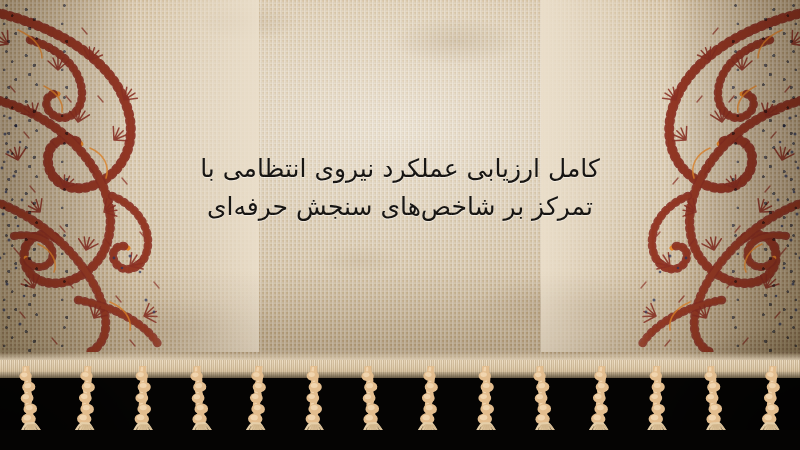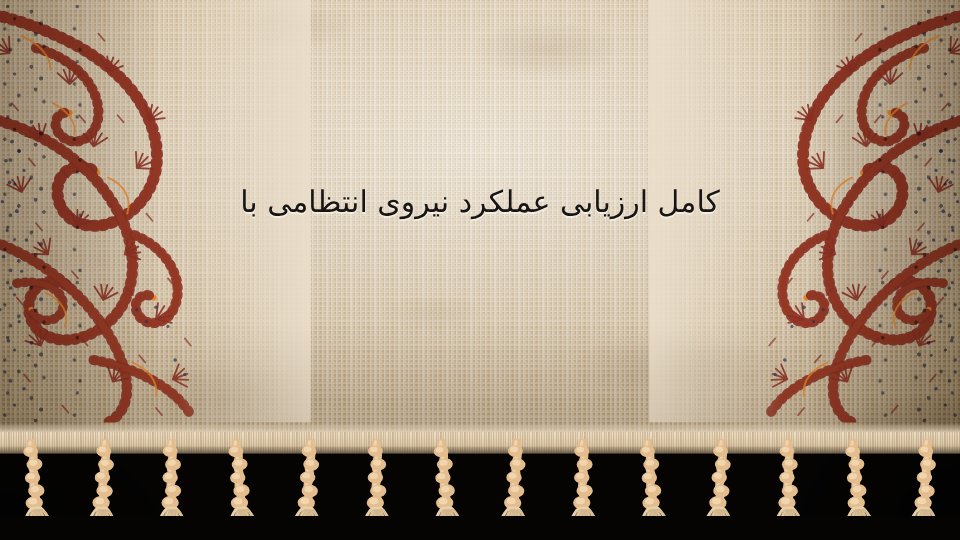--- a/index.html
+++ b/index.html
@@ -378,20 +378,21 @@
 
   <div class="speck l"></div>
   <div class="speck r"></div>
 
   <div class="vignette"></div>
   <div class="hem"></div>
   <div class="hemfuzz"></div>
 
   <div class="title">
     <div>کامل ارزیابی عملکرد نیروی انتظامی با</div>
+    <div>تمرکز بر شاخص‌های سنجش حرفه‌ای</div>
   </div>
 
   <div class="fringe">
       <div class="tassel" style="left: 11.6px; transform: rotate(-4deg);">
         <svg viewBox="0 0 34 84">
           <path d="M17 0 C 15 7, 20 11, 17 18 C 14 25, 20 28, 17 35 C 14 42, 19 45, 17 52" stroke="#e3bd8e" stroke-width="7" fill="none" stroke-linecap="round"></path>
           <path d="M16 2 C 14 8, 19 12, 16 19 C 13 26, 19 29, 16 36 C 13 43, 18 46, 16 52" stroke="#f6dcb8" stroke-width="2.4" fill="none" opacity=".75" stroke-linecap="round"></path>
           <ellipse cx="15.8" cy="10" rx="6.2" ry="4.836" fill="#e3bd8e"></ellipse>
           <ellipse cx="14.6" cy="8.6" rx="3.224" ry="2.3560000000000003" fill="#f7e0bd" opacity=".7"></ellipse>
           <ellipse cx="18.2" cy="21" rx="6.6" ry="5.148" fill="#e3bd8e"></ellipse>

